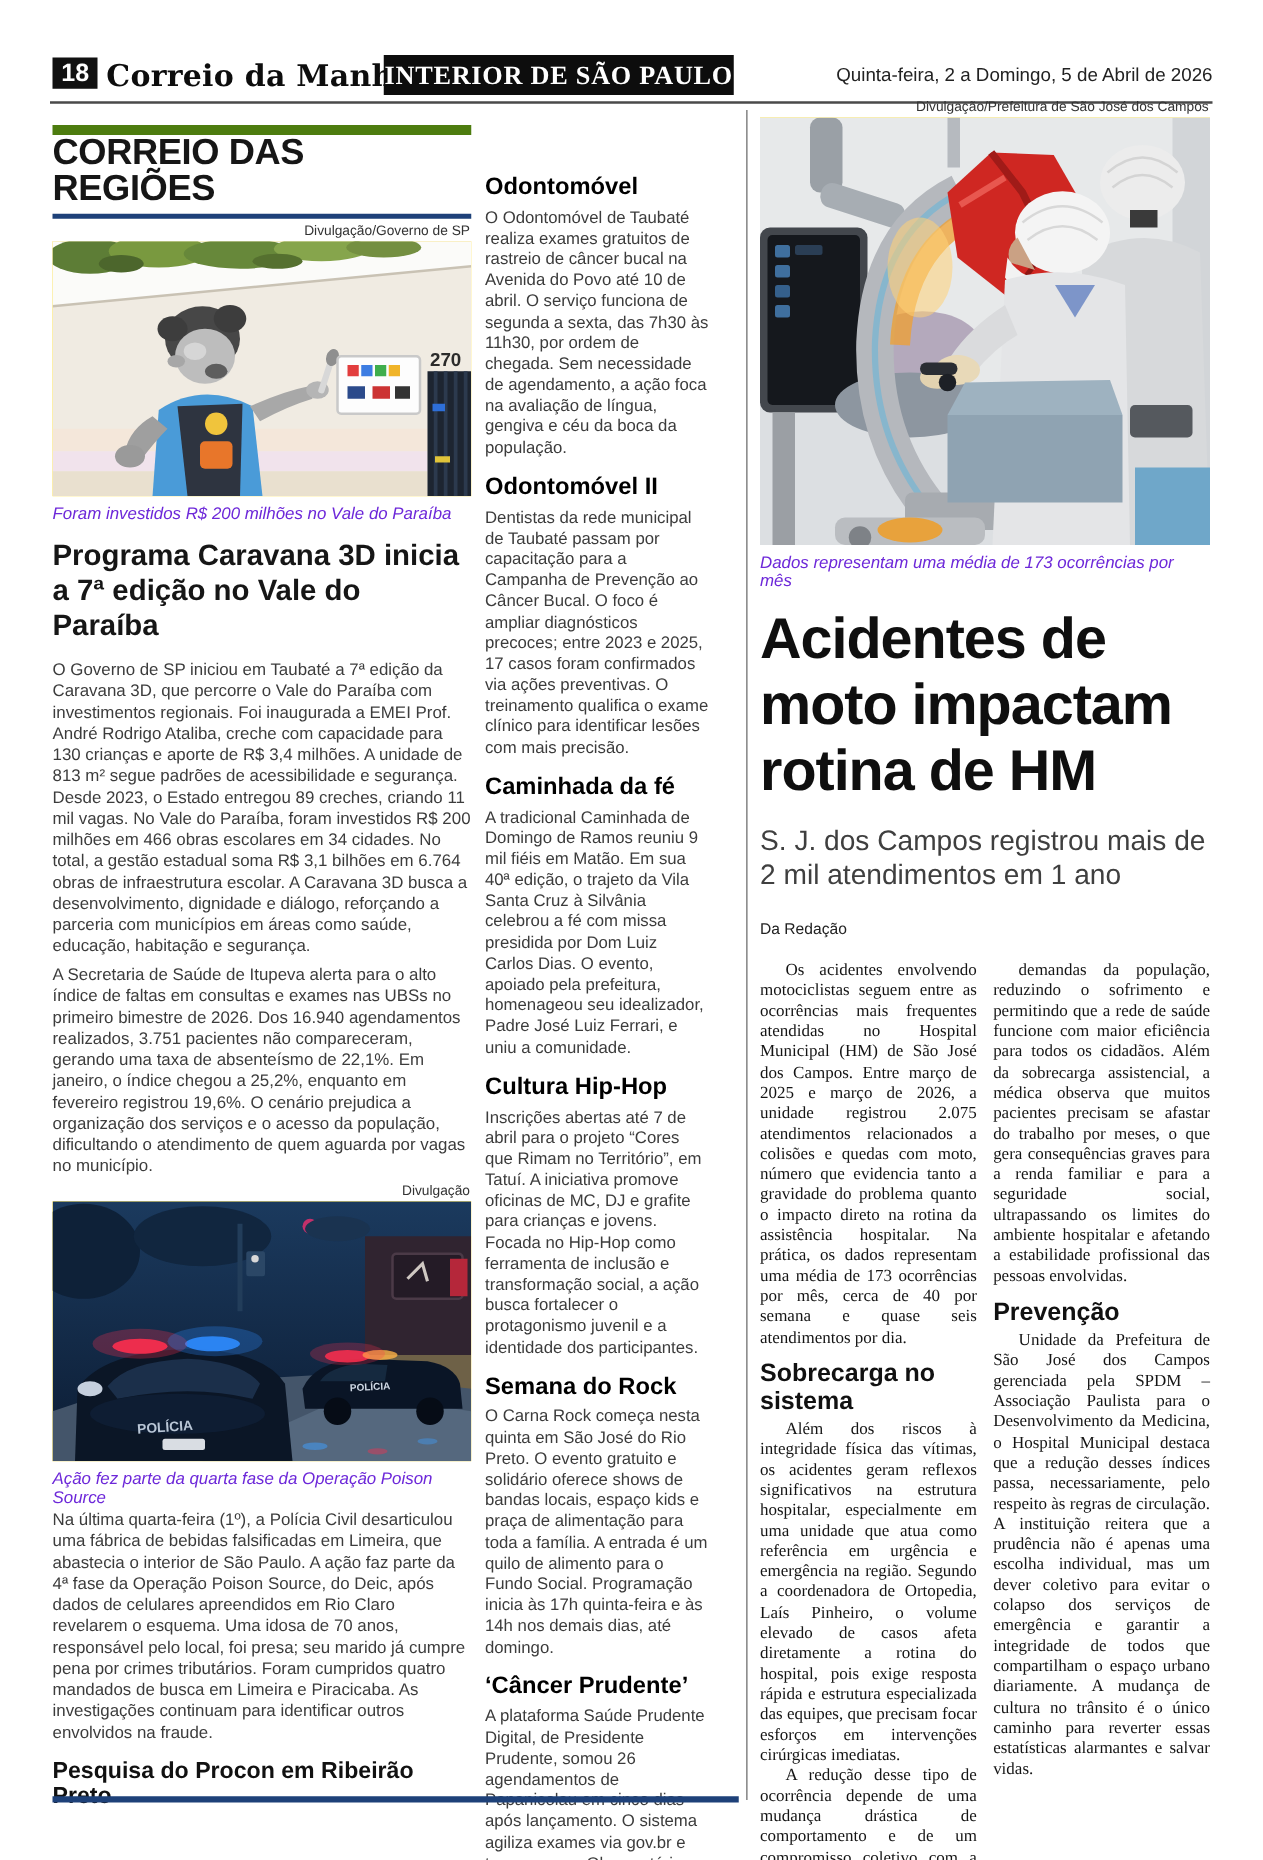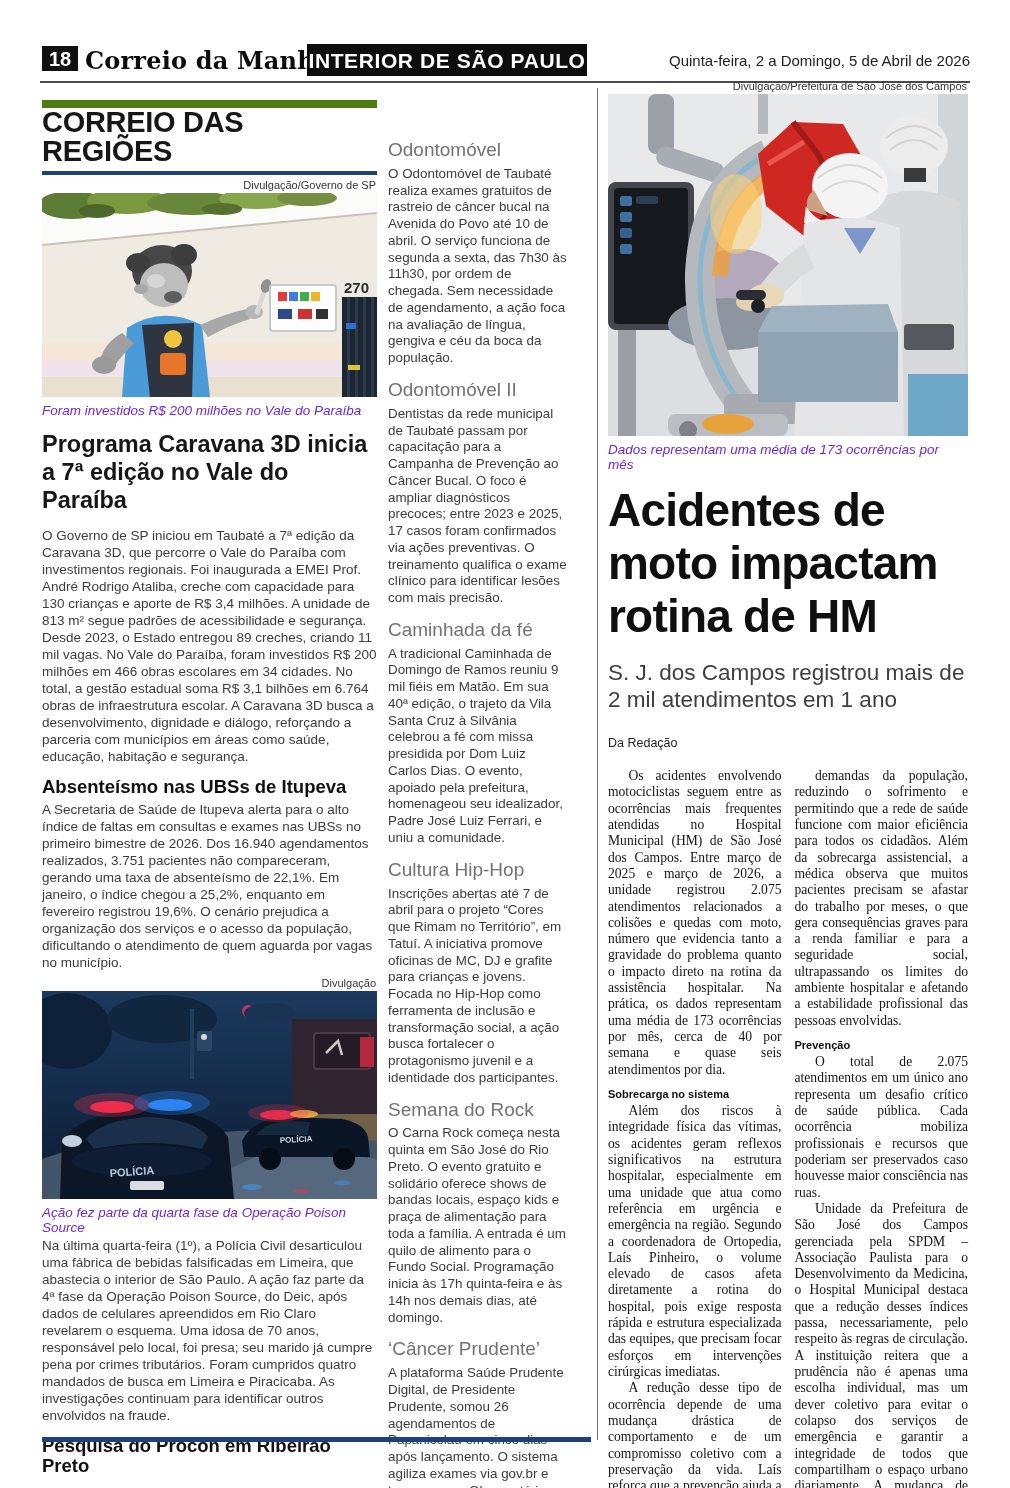--- a/index.html
+++ b/index.html
@@ -7,58 +7,58 @@
         font-family:"Liberation Sans",sans-serif;color:#1a1a1a;}
 
   
   .masthead{position:absolute;left:40px;top:44px;right:40px;height:36px;}
   .pageno{position:absolute;left:2px;top:2px;background:#111;color:#fff;font-size:20px;
           font-weight:bold;padding:3px 7px 2px;line-height:1;}
   .nameplate{position:absolute;left:45px;top:2px;font-family:"DejaVu Serif",serif;
              font-weight:bold;font-size:24px;letter-spacing:.2px;color:#0d0d0d;}
   .section-bar{position:absolute;left:267px;top:0;width:280px;background:#0d0d0d;color:#fff;
                text-align:center;font-size:21px;font-weight:bold;letter-spacing:.6px;
-               padding:6px 0 5px;line-height:1;}
+               padding:6px 0 5px;line-height:1;font-family:Liberation Serif, serif;}
   .edition-date{position:absolute;right:0;top:8px;font-size:15px;color:#222;}
   .head-rule{position:absolute;left:40px;right:40px;top:81px;height:2px;background:#4a4a4a;}
 
   
   .credit{font-size:11px;color:#333;text-align:right;margin:4px 1px 2px;}
   .caption{font-style:italic;font-size:13.5px;color:#6d28d9;margin:6px 0 2px;font-weight:500;}
   .photo{position:relative;overflow:hidden;background:#fde047;}
   .photo svg{display:block;}
 
   
   .col-left{position:absolute;left:42px;top:100px;width:335px;}
   .kicker{border-top:8px solid #4d7c0f;border-bottom:4px solid #1e4179;padding:0 0 5px;}
   .kicker h1{margin:0;font-size:29px;font-weight:bold;letter-spacing:-.3px;color:#161616;line-height:1;}
   .lead-head{font-size:23.5px;line-height:1.2;font-weight:bold;color:#161616;margin:12px 0 12px;}
   .body-sans{font-size:13.5px;line-height:1.26;color:#3c3c3c;margin:0 0 6px;}
   .subhead-left{font-size:18.5px;font-weight:bold;color:#111;margin:12px 0 4px;line-height:1.1;}
 
   
   .col-mid{position:absolute;left:388px;top:140px;width:180px;}
-  .brief h3{font-size:19px;font-weight:normal;color:#737373;margin:13px 0 5px;line-height:1.1;}
+  .brief h3{font-size:19px;font-weight:bold;color:#000000;margin:13px 0 5px;line-height:1.1;}
   .brief p{font-size:13.4px;line-height:1.25;color:#3c3c3c;margin:0;}
 
   
   .v-divider{position:absolute;left:597px;top:88px;height:1352px;width:1px;background:#6b6b6b;}
   .foot-rule{position:absolute;left:42px;top:1437px;width:549px;height:5px;background:#1e4179;}
 
   
   .col-right{position:absolute;left:608px;top:80px;width:360px;}
   .big-head{font-size:46px;line-height:1.15;font-weight:bold;letter-spacing:-.8px;
             color:#0f0f0f;margin:12px 0 16px;}
   .deck{font-size:22.5px;line-height:1.23;color:#3f3f3f;margin:0 0 22px;}
   .byline{font-size:12.5px;color:#222;margin:17px 0 18px;}
   .serif-cols{display:flex;gap:13px;}
   .scol{width:174px;font-family:"Liberation Serif",serif;font-size:13.6px;line-height:1.2;
         text-align:justify;color:#141414;}
   .scol p{margin:0;text-indent:1.5em;}
-  .scol h4{font-family:"Liberation Sans",sans-serif;font-size:11px;color:#111;
+  .scol h4{font-family:"Liberation Sans",sans-serif;font-size:20px;color:#111;
            margin:10px 0 3px;text-align:left;line-height:1.1;}
 </style>
 </head>
 <body>
 
 <div class="page">
 
   <div class="masthead">
     <div class="pageno">18</div>
     <div class="nameplate">Correio da Manhã</div>
@@ -129,21 +129,20 @@
           <rect x="304" y="130" width="10" height="6" fill="#2e6fd8"></rect>
           <rect x="306" y="172" width="12" height="5" fill="#e0c43a"></rect>
         </g>
       </svg>
     </div>
     <div class="caption">Foram investidos R$ 200 milhões no Vale do Paraíba</div>
 
     <h2 class="lead-head">Programa Caravana 3D inicia a 7ª edição no Vale do Paraíba</h2>
     <p class="body-sans">O Governo de SP iniciou em Taubaté a 7ª edição da Caravana 3D, que percorre o Vale do Paraíba com investimentos regionais. Foi inaugurada a EMEI Prof. André Rodrigo Ataliba, creche com capacidade para 130 crianças e aporte de R$ 3,4 milhões. A unidade de 813 m² segue padrões de acessibilidade e segurança. Desde 2023, o Estado entregou 89 creches, criando 11 mil vagas. No Vale do Paraíba, foram investidos R$ 200 milhões em 466 obras escolares em 34 cidades. No total, a gestão estadual soma R$ 3,1 bilhões em 6.764 obras de infraestrutura escolar. A Caravana 3D busca a desenvolvimento, dignidade e diálogo, reforçando a parceria com municípios em áreas como saúde, educação, habitação e segurança.</p>
 
-    <h3 class="subhead-left">Absenteísmo nas UBSs de Itupeva</h3>
     <p class="body-sans">A Secretaria de Saúde de Itupeva alerta para o alto índice de faltas em consultas e exames nas UBSs no primeiro bimestre de 2026. Dos 16.940 agendamentos realizados, 3.751 pacientes não compareceram, gerando uma taxa de absenteísmo de 22,1%. Em janeiro, o índice chegou a 25,2%, enquanto em fevereiro registrou 19,6%. O cenário prejudica a organização dos serviços e o acesso da população, dificultando o atendimento de quem aguarda por vagas no município.</p>
 
     <div class="credit">Divulgação</div>
 
     <div class="photo" style="width:335px;height:208px;">
       <svg width="335" height="208" viewBox="0 0 335 208" xmlns="http://www.w3.org/2000/svg">
         <defs>
           <linearGradient id="nightbg" x1="0" y1="0" x2="0" y2="1">
             <stop offset="0" stop-color="#1b3a5e"></stop>
               <stop offset="1" stop-color="#0c1c33"></stop>
@@ -313,19 +312,18 @@
     <div class="serif-cols">
       <div class="scol">
         <p>Os acidentes envolvendo motociclistas seguem entre as ocorrências mais frequentes atendidas no Hospital Municipal (HM) de São José dos Campos. Entre março de 2025 e março de 2026, a unidade registrou 2.075 atendimentos relacionados a colisões e quedas com moto, número que evidencia tanto a gravidade do problema quanto o impacto direto na rotina da assistência hospitalar. Na prática, os dados representam uma média de 173 ocorrências por mês, cerca de 40 por semana e quase seis atendimentos por dia.</p>
         <h4>Sobrecarga no sistema</h4>
         <p>Além dos riscos à integridade física das vítimas, os acidentes geram reflexos significativos na estrutura hospitalar, especialmente em uma unidade que atua como referência em urgência e emergência na região. Segundo a coordenadora de Ortopedia, Laís Pinheiro, o volume elevado de casos afeta diretamente a rotina do hospital, pois exige resposta rápida e estrutura especializada das equipes, que precisam focar esforços em intervenções cirúrgicas imediatas.</p>
         <p>A redução desse tipo de ocorrência depende de uma mudança drástica de comportamento e de um compromisso coletivo com a preservação da vida. Laís reforça que a prevenção ajuda a preservar a capacidade do hospital de atender com equilíbrio todas as</p>
       </div>
       <div class="scol">
         <p>demandas da população, reduzindo o sofrimento e permitindo que a rede de saúde funcione com maior eficiência para todos os cidadãos. Além da sobrecarga assistencial, a médica observa que muitos pacientes precisam se afastar do trabalho por meses, o que gera consequências graves para a renda familiar e para a seguridade social, ultrapassando os limites do ambiente hospitalar e afetando a estabilidade profissional das pessoas envolvidas.</p>
         <h4>Prevenção</h4>
-        <p>O total de 2.075 atendimentos em um único ano representa um desafio crítico de saúde pública. Cada ocorrência mobiliza profissionais e recursos que poderiam ser preservados caso houvesse maior consciência nas ruas.</p>
         <p>Unidade da Prefeitura de São José dos Campos gerenciada pela SPDM – Associação Paulista para o Desenvolvimento da Medicina, o Hospital Municipal destaca que a redução desses índices passa, necessariamente, pelo respeito às regras de circulação. A instituição reitera que a prudência não é apenas uma escolha individual, mas um dever coletivo para evitar o colapso dos serviços de emergência e garantir a integridade de todos que compartilham o espaço urbano diariamente. A mudança de cultura no trânsito é o único caminho para reverter essas estatísticas alarmantes e salvar vidas.</p>
       </div>
     </div>
   </div>
 
 </div>
 
 </body></html>

